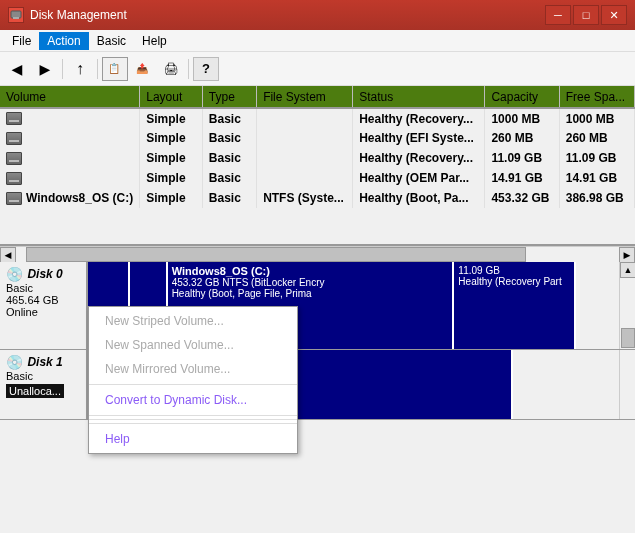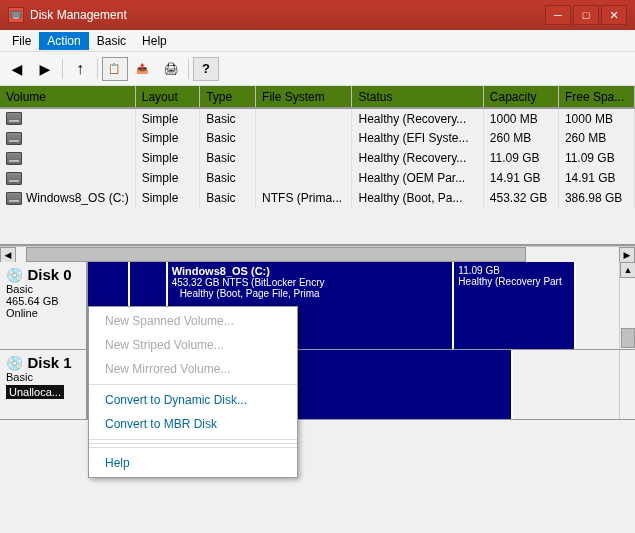--- a/index.html
+++ b/index.html
@@ -94,20 +94,21 @@
       text-align: left;
       padding: 2px 6px;
       border-right: 1px solid #bbb;
       border-bottom: 2px solid #999;
       font-weight: normal;
       font-size: 12px;
       white-space: nowrap;
     }
     tbody tr {
       height: 20px;
+      font-weight: bold;
     }
     tbody td {
       padding: 1px 6px;
       border-right: 1px solid #e0e0e0;
       font-size: 12px;
       white-space: nowrap;
     }
     .volume-cell { display: flex; align-items: center; gap: 4px; }
 
     
@@ -151,21 +152,21 @@
     }
 
     .disk-label {
       width: 88px;
       min-width: 88px;
       background: #f0f0f0;
       border-right: 2px solid #999;
       padding: 4px 6px;
       font-size: 11px;
     }
-    .disk-label-title { font-weight: bold; font-size: 15px; }
+    .disk-label-title { font-weight: bold; font-size: 12px; font-style: italic; }
 
     .disk-partitions {
       display: flex;
       flex: 1;
       position: relative;
       overflow: hidden;
     }
 
     .partition {
       height: 100%;
@@ -192,21 +193,21 @@
       background: white;
       border: 1px solid #999;
       box-shadow: 2px 2px 5px rgba(0,0,0,0.3);
       z-index: 100;
       padding: 2px 0;
     }
     .context-menu-item {
       padding: 5px 16px;
       font-size: 12px;
       cursor: pointer;
-      color: #0369a1;
+      color: #8b5cf6;
       white-space: nowrap;
     }
     .context-menu-item.disabled { color: #aaa; cursor: default; }
     .context-menu-separator { height: 1px; background: #ddd; margin: 3px 0; }
 
     .main-content {
       display: flex;
       flex-direction: column;
       height: calc(533px - 30px - 22px - 34px);
     }
@@ -335,21 +336,21 @@
     <td>
       <div class="volume-cell">
         <span style="display:inline-block; width:16px; height:13px; background:linear-gradient(to bottom,#888,#666); border:1px solid #444; border-radius:1px; position:relative; flex-shrink:0;">
           <span style="position:absolute; bottom:2px; left:2px; right:2px; height:2px; background:#bbb; display:block;"></span>
         </span>
         <span>Windows8_OS (C:)</span>
       </div>
     </td>
     <td>Simple</td>
     <td>Basic</td>
-    <td>NTFS (Prima...</td>
+    <td>NTFS (Syste...</td>
     <td>Healthy (Boot, Pa...</td>
     <td>453.32 GB</td>
     <td>386.98 GB</td>
   </tr>
         </tbody>
     </table>
   </div>
 
   <div class="h-scrollbar">
     <div style="width:16px; height:16px; background:#e0e0e0; border:1px solid #999; display:flex; align-items:center; justify-content:center; font-size:9px;">◀</div>
@@ -375,21 +376,21 @@
 
         <div class="partition partition-blue" style="width:8%; border-right:2px solid #fff;">
         </div>
 
         <div class="partition partition-blue" style="width:7%; border-right:2px solid #fff;">
         </div>
 
         <div class="partition partition-blue" style="width:54%; border-right:2px solid #fff; padding:3px 4px;">
           <div class="partition-title">Windows8_OS (C:)</div>
           <div style="font-size:10px;">453.32 GB NTFS (BitLocker Encry</div>
-          <div style="font-size:10px;margin-left:8px;">Healthy (Boot, Page File, Prima</div>
+          <div style="font-size:10px;">Healthy (Boot, Page File, Prima</div>
         </div>
 
         <div class="partition partition-blue" style="width:23%; border-right:2px solid #fff; padding:3px 4px;">
           <div style="font-size:10px;">11.09 GB</div>
           <div style="font-size:10px;">Healthy (Recovery Part</div>
         </div>
       </div>
 
       <div style="width:16px; background:#f0f0f0; border-left:1px solid #ccc; display:flex; flex-direction:column;">
         <div style="width:16px; height:16px; background:#e0e0e0; border:1px solid #999; display:flex; align-items:center; justify-content:center; font-size:9px;">▲</div>
@@ -409,26 +410,25 @@
       </div>
       <div class="disk-partitions">
         <div class="partition" style="width:80%; background:#000080; border-right:2px solid #fff;">
         </div>
         <div style="width:20%; background:#f0f0f0;"></div>
       </div>
       <div style="width:16px; background:#f0f0f0; border-left:1px solid #ccc;"></div>
     </div>
 
     <div class="context-menu" id="context-menu">
-    <div class="context-menu-item disabled">New Spanned Volume...</div>
-        <div class="context-menu-item disabled">New Striped Volume...</div>
+    <div class="context-menu-item disabled">New Striped Volume...</div>
+        <div class="context-menu-item disabled">New Spanned Volume...</div>
         <div class="context-menu-item disabled">New Mirrored Volume...</div>
         <div class="context-menu-separator"></div>
         <div class="context-menu-item">Convert to Dynamic Disk...</div>
-        <div class="context-menu-item">Convert to MBR Disk</div>
         <div class="context-menu-separator"></div>
         <div class="context-menu-separator"></div>
         <div class="context-menu-separator"></div>
         <div class="context-menu-item">Help</div>
       </div>
 
   </div>
 </div>
 
 </body></html>

